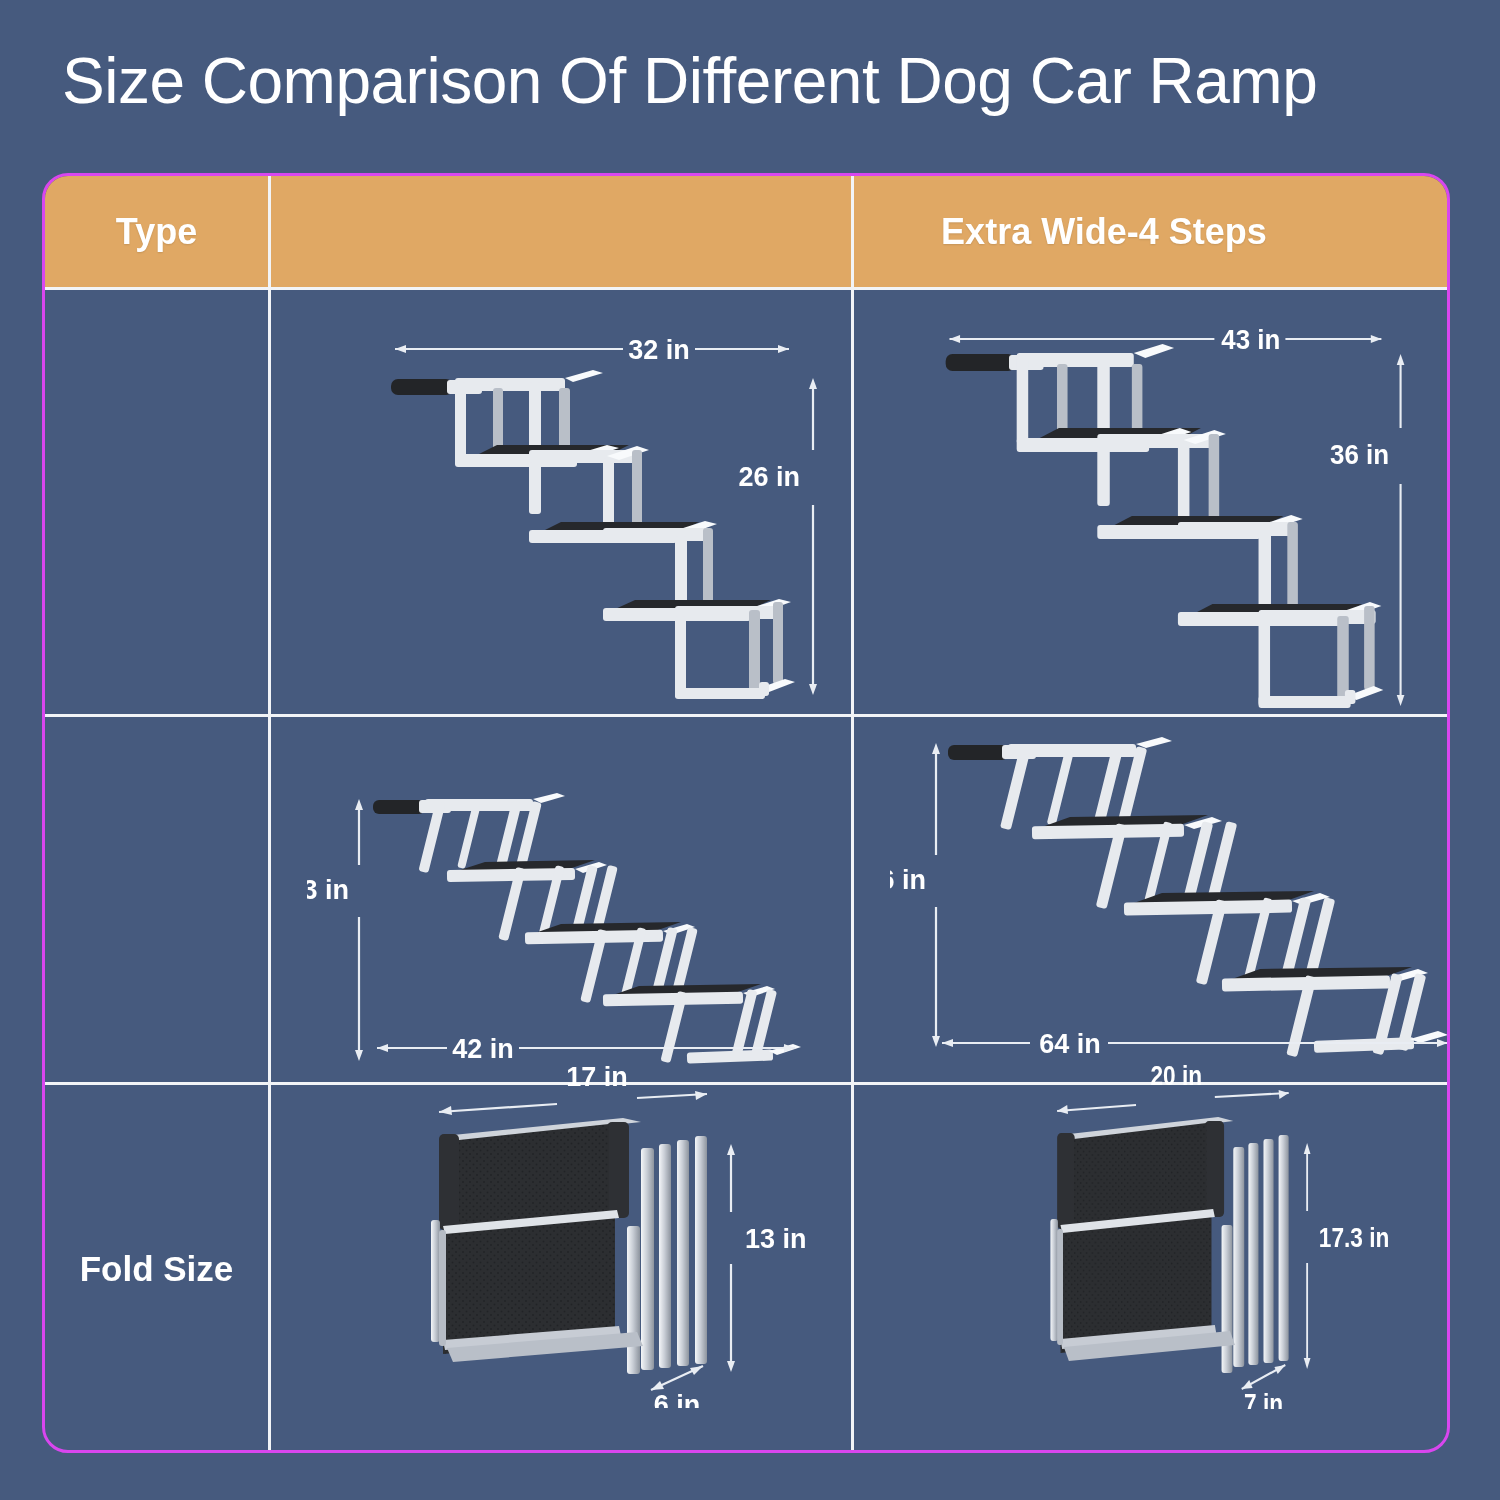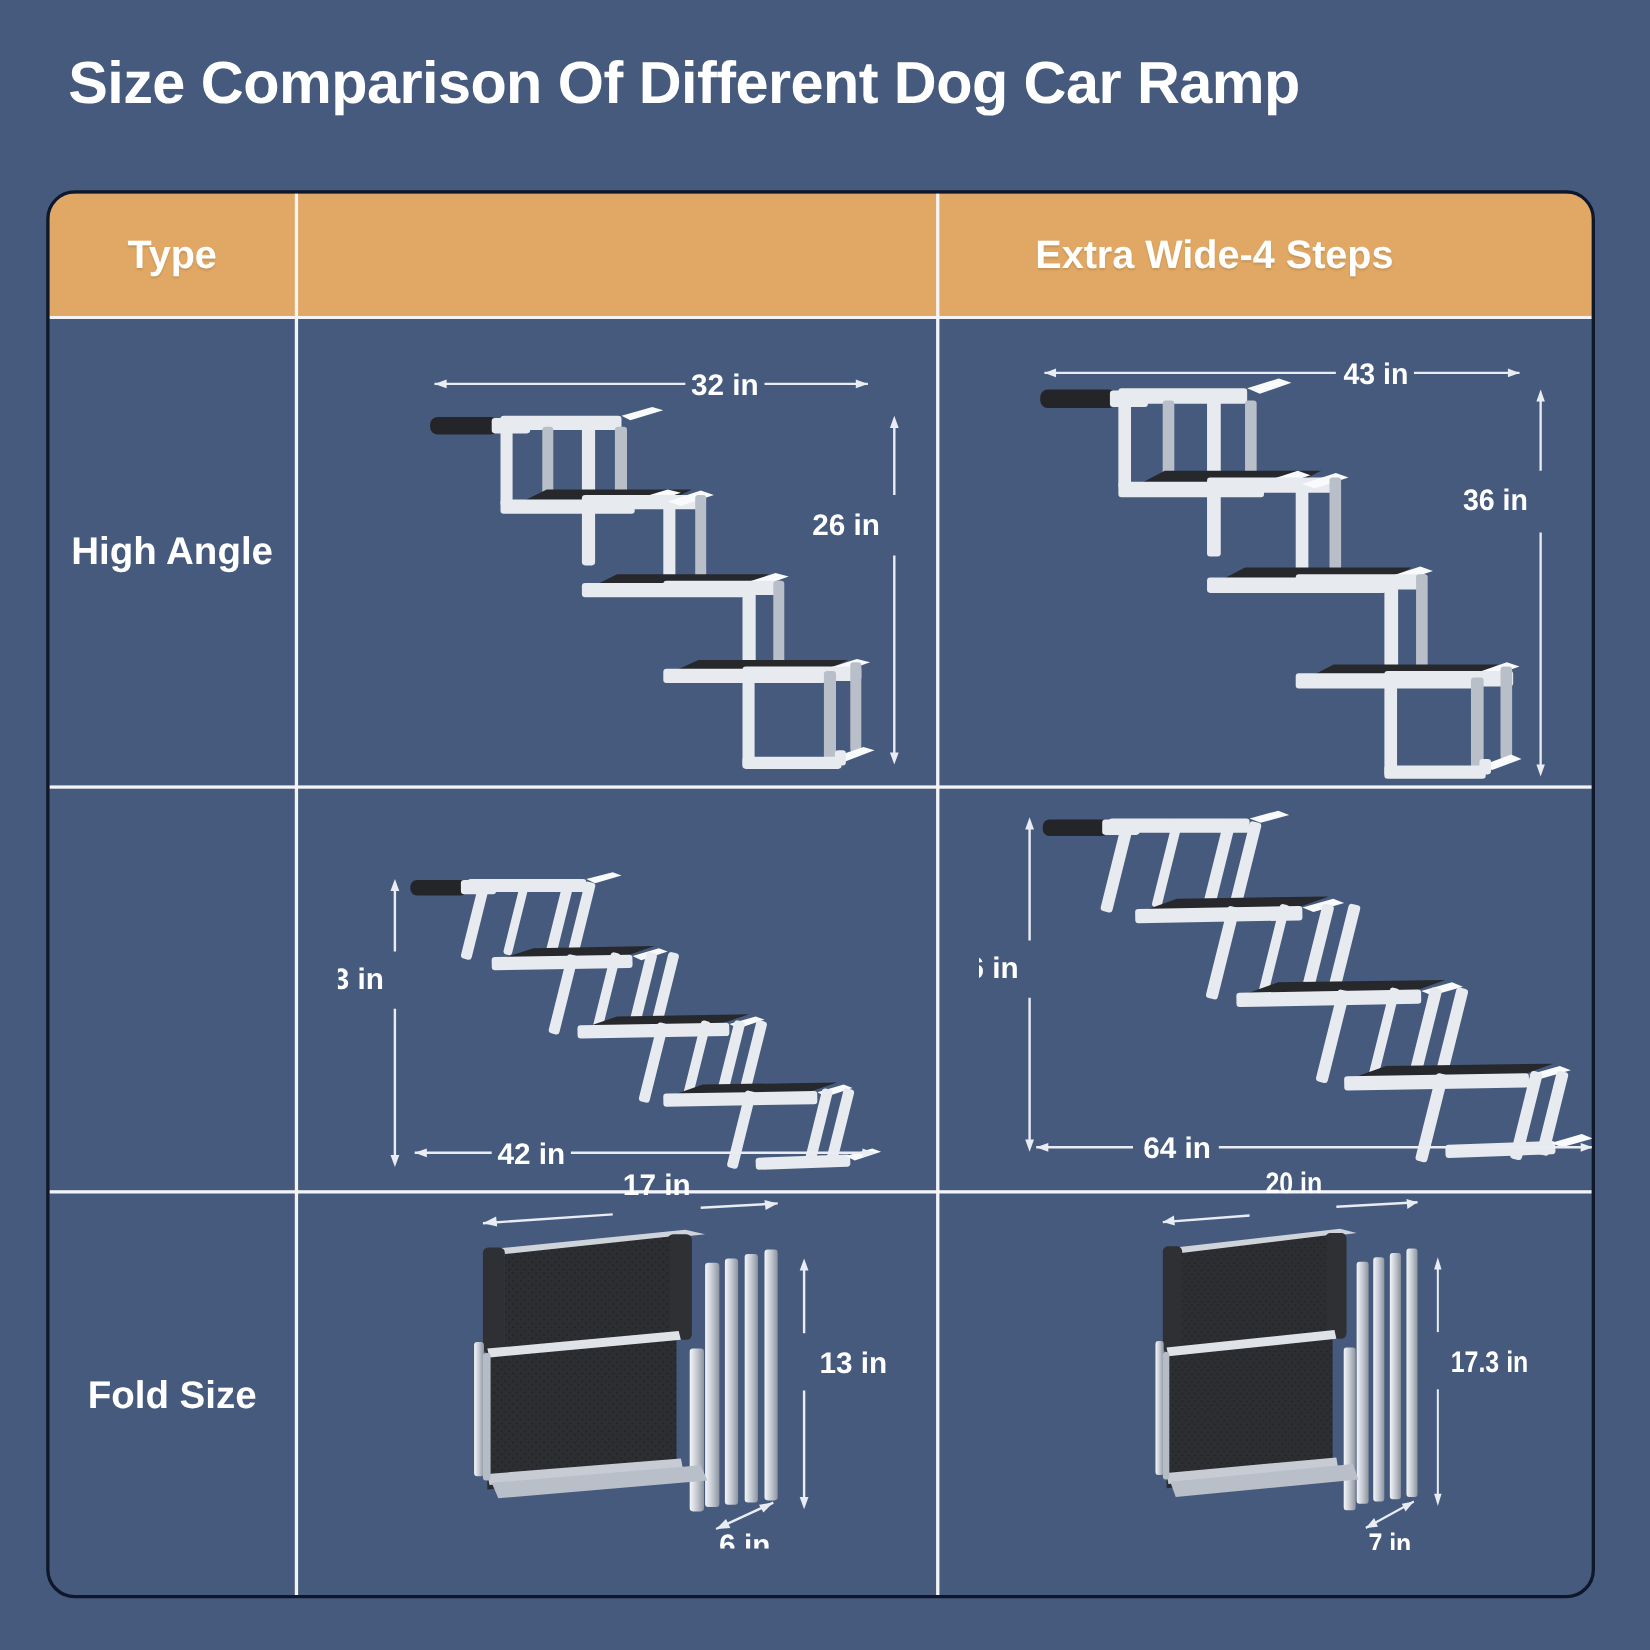--- a/index.html
+++ b/index.html
@@ -14,33 +14,33 @@
     width: 1500px; height: 1500px;
     background: #465a7e;
   }
 
   
   #title {
     position: absolute;
     left: 62px; top: 48px;
     width: 1380px;
     color: #ffffff;
-    font-size: 54px;
-    font-weight: bold;
+    font-size: 64px;
+    font-weight: normal;
     letter-spacing: -0.5px;
     line-height: 1.05;
     white-space: nowrap;
   }
 
   
   #table-frame {
     position: absolute;
     left: 42px; top: 173px;
     width: 1408px; height: 1280px;
-    border: 3px solid #0f172a;
+    border: 3px solid #d946ef;
     border-radius: 26px;
     overflow: hidden;
     background: #465a7e;
   }
 
   
   .v-div {
     position: absolute;
     top: 0; bottom: 0;
     width: 3px;
@@ -143,21 +143,20 @@
       <div class="header-cell h1">Type</div>
       <div class="header-cell h3">Extra Wide-4 Steps</div>
     </div>
 
     <div class="h-div r0"></div>
     <div class="h-div r1"></div>
     <div class="h-div r2"></div>
     <div class="v-div c1"></div>
     <div class="v-div c2"></div>
 
-    <div class="row-label l1">High Angle</div>
     <div class="row-label l3">Fold Size</div>
 
     <div class="cell r1c1">
       <svg viewBox="0 0 580 424" preserveAspectRatio="none">
         <g>
 
           <rect class="grip" x="84" y="89" width="62" height="16" rx="7"></rect>
 
           <rect class="frame" x="140" y="90" width="35" height="14" rx="3"></rect>
 

